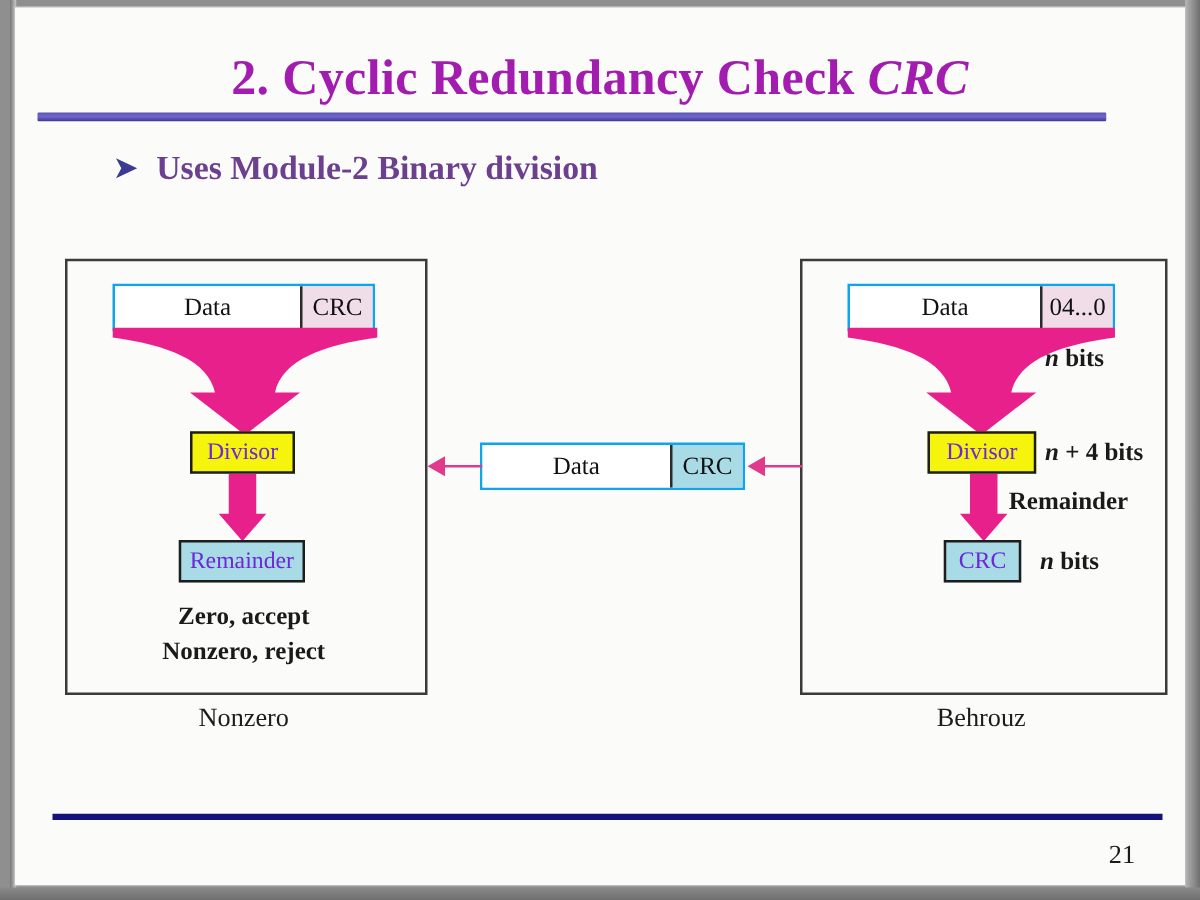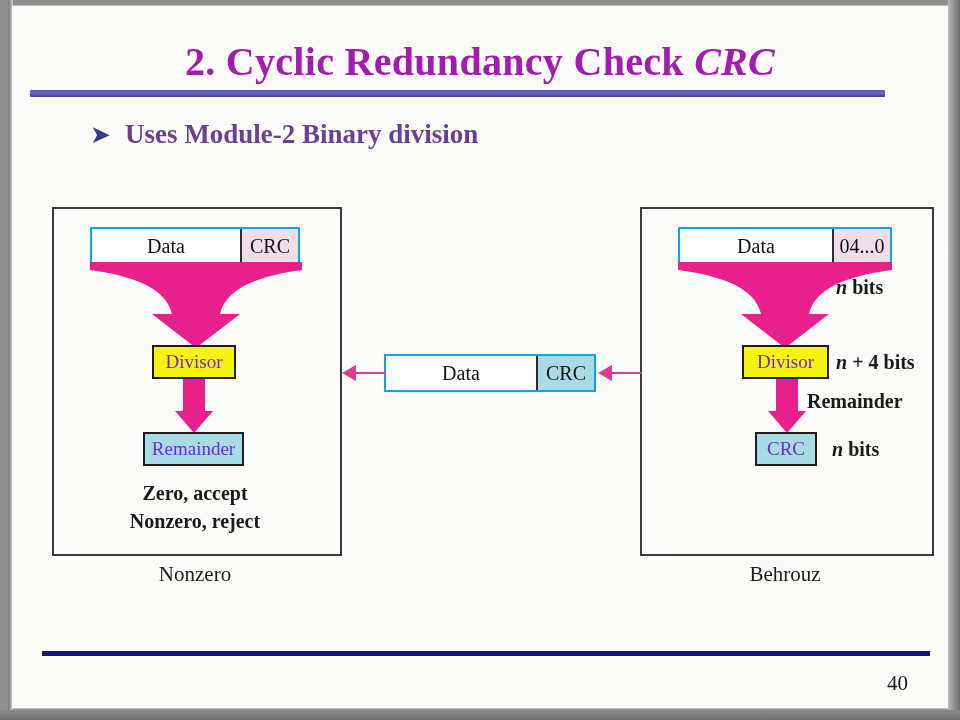--- a/index.html
+++ b/index.html
@@ -281,17 +281,17 @@
     <div class="bar bar-middle">
       <div class="bar-cell cell-data">Data</div>
       <div class="bar-cell cell-tail-blue">CRC</div>
     </div>
 
     <svg class="link-arrow link-left" width="44" height="22" viewBox="0 0 44 22">
       <path d="M44,10 L14,10 L14,3 L0,11 L14,19 L14,12 L44,12 Z" fill="#e03a8c"></path>
     </svg>
 
     <div class="rule-bottom"></div>
-    <div class="page-number">40</div>
+    <div class="page-number">21</div>
   </div>
 
   <div class="edge-shade-bottom"></div>
 </div>
 
 </body></html>

